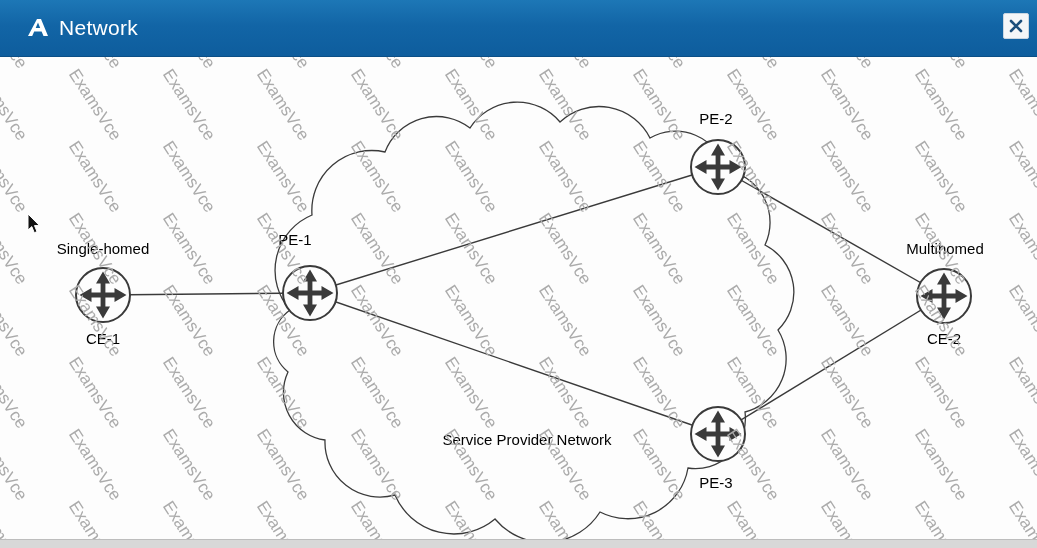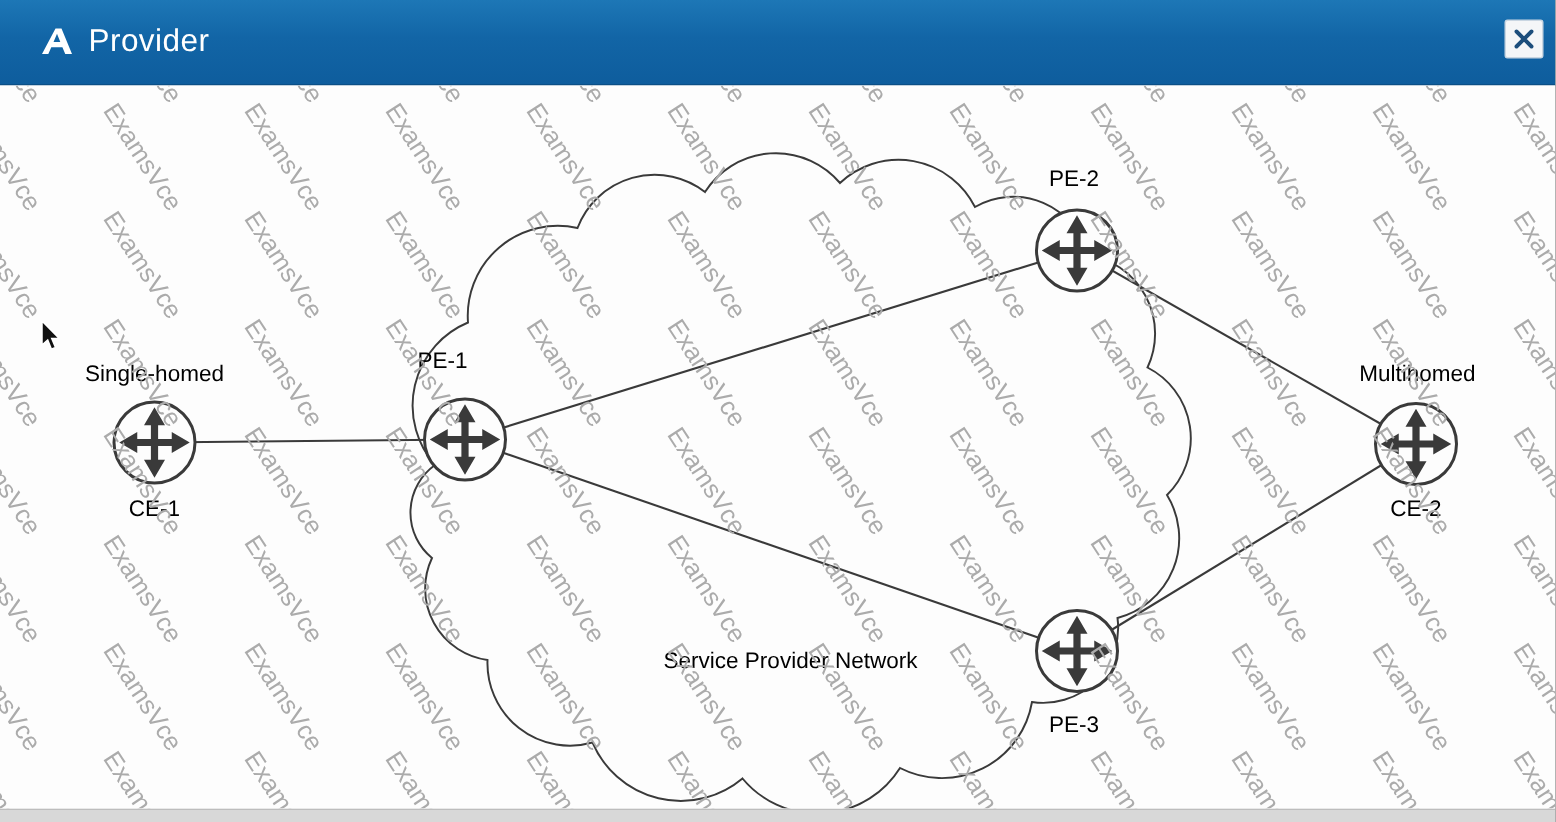--- a/index.html
+++ b/index.html
@@ -80,21 +80,21 @@
 <body>
 
 <div class="window">
 
   <div class="titlebar">
     <span class="logo">
       <svg width="24" height="24" viewBox="0 0 24 24">
         <path d="M2 20 L11 3 L15 3 L22 20 L17.5 20 L15.6 15.5 L8.2 15.5 L6.2 20 Z M9.7 12 L14.2 12 L12 6.5 Z" fill="#ffffff" fill-rule="evenodd"></path>
       </svg>
     </span>
-    <span class="title">Provider</span>
+    <span class="title">Network</span>
     <button class="close-btn" aria-label="Close">
       <span style="display:inline-flex;">
         <svg width="14" height="14" viewBox="0 0 14 14">
           <path d="M2 2 L12 12 M12 2 L2 12" stroke="#1c4e7c" stroke-width="2.6" stroke-linecap="round" fill="none"></path>
         </svg>
       </span>
     </button>
   </div>
 
   <div class="content">

